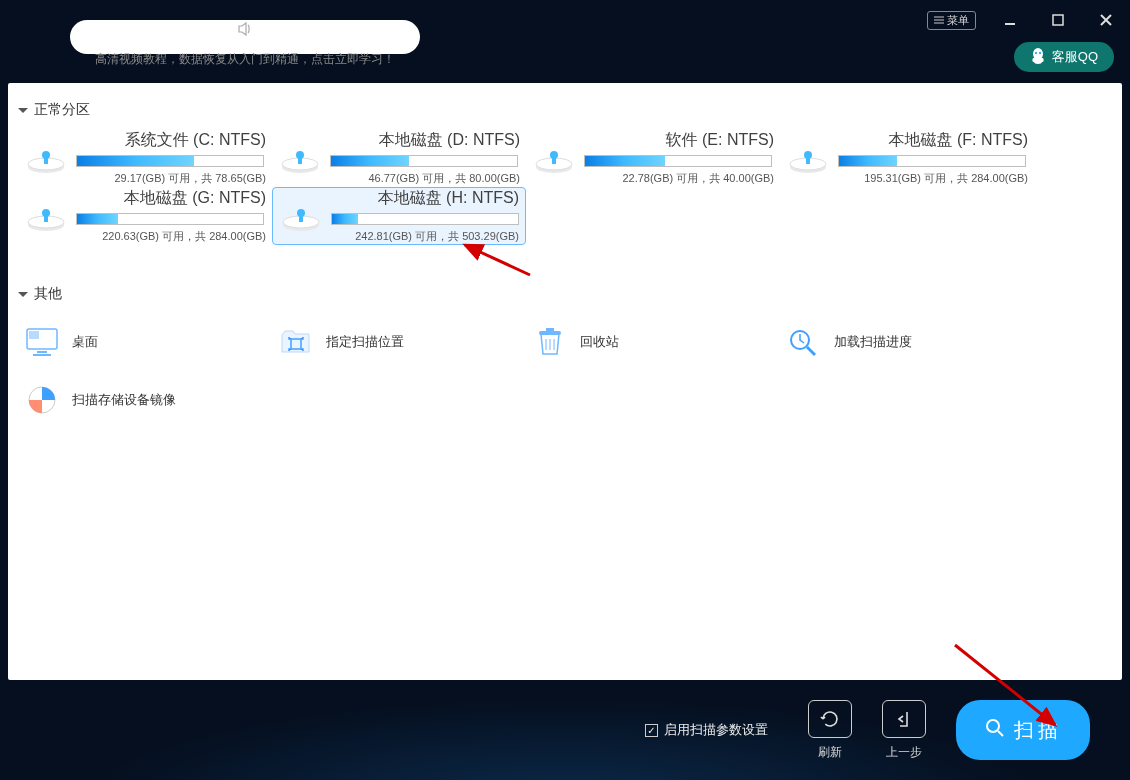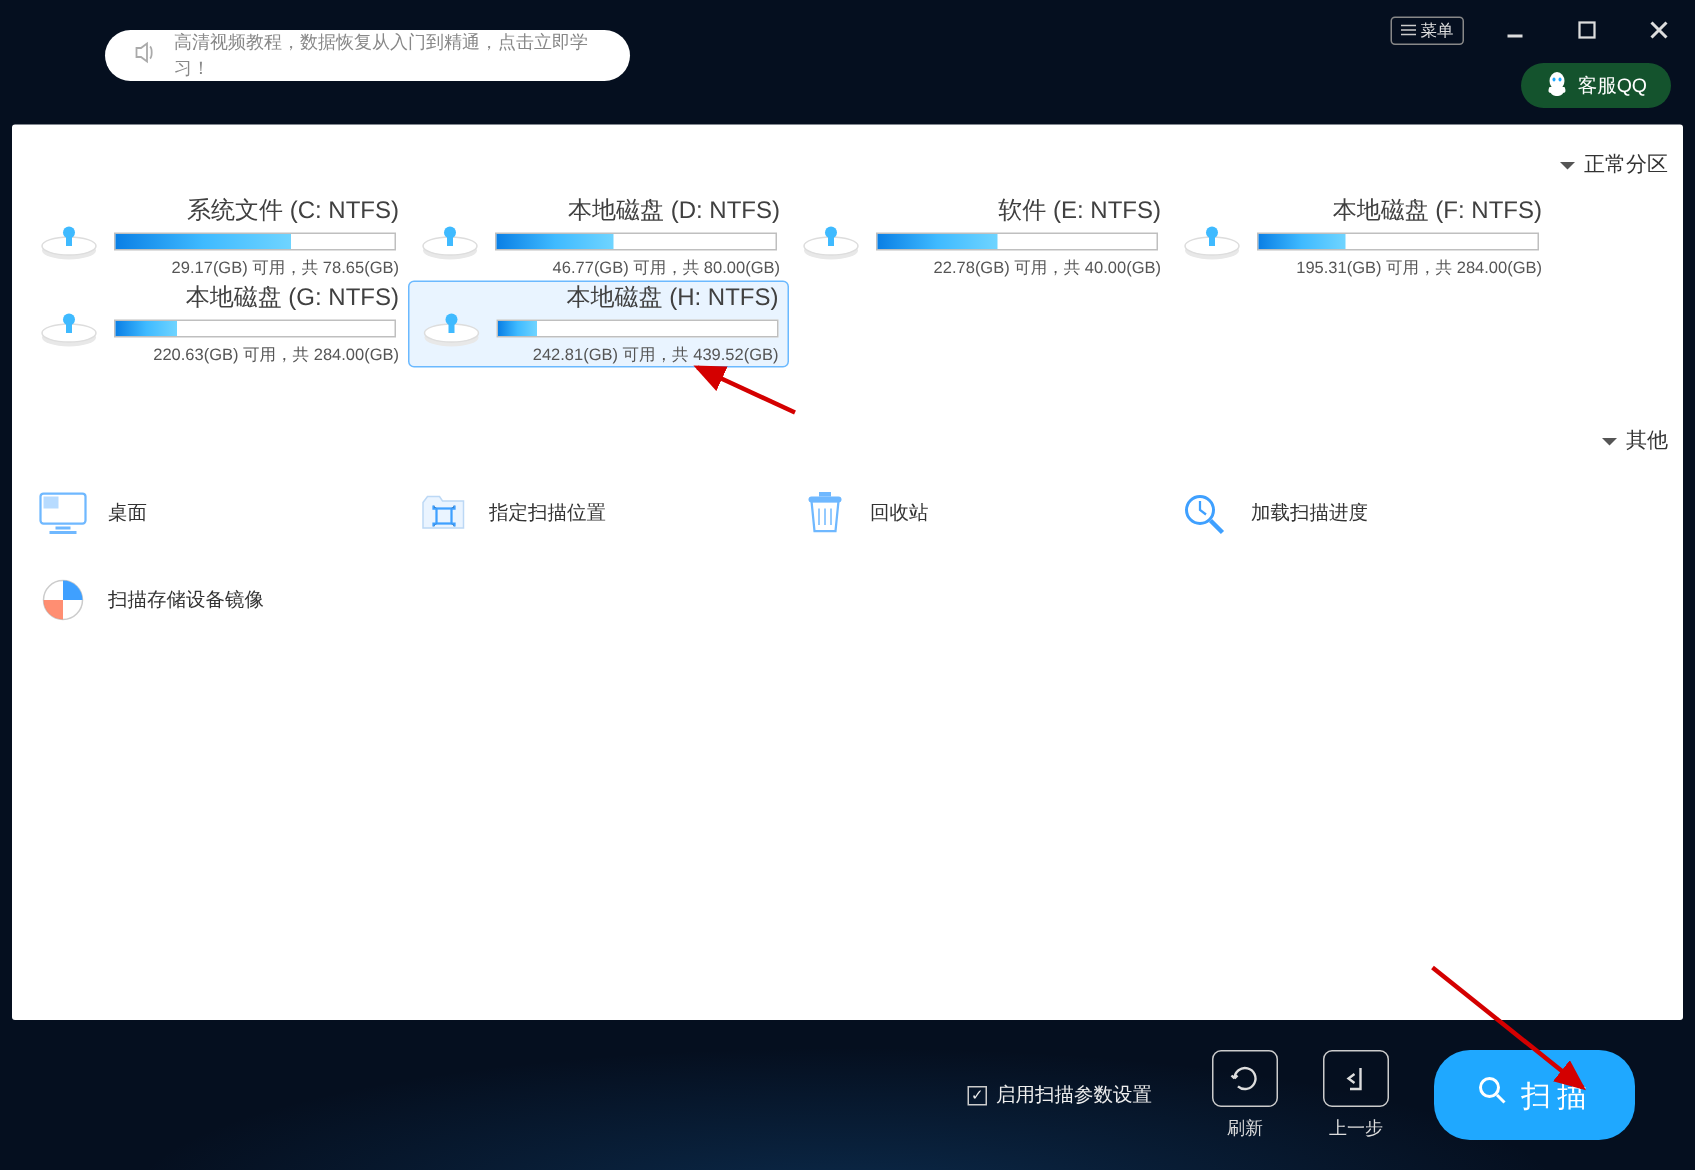--- a/index.html
+++ b/index.html
@@ -54,20 +54,21 @@
   .tip-bar {
     margin-left: 50px;
     background: #fff;
     border-radius: 20px;
     height: 34px;
     display: flex;
     align-items: center;
     padding: 0 18px;
     gap: 10px;
     width: 350px;
+    flex-direction: column;
   }
   .tip-text { color: #888; font-size: 12px; }
   .topbar-right {
     position: absolute;
     top: 8px;
     right: 10px;
     display: flex;
     align-items: center;
     gap: 20px;
   }
@@ -87,21 +88,21 @@
     height: 24px;
     display: flex;
     align-items: center;
     justify-content: center;
     cursor: pointer;
   }
   .qq-btn {
     position: absolute;
     top: 42px;
     right: 16px;
-    background: #14532d;
+    background: #0f766e;
     color: #fff;
     border-radius: 18px;
     height: 30px;
     padding: 0 16px;
     display: flex;
     align-items: center;
     gap: 6px;
     cursor: pointer;
     font-size: 13px;
   }
@@ -116,21 +117,20 @@
     padding: 12px 10px;
     overflow: auto;
   }
   .section-header {
     display: flex;
     align-items: center;
     gap: 6px;
     color: #333;
     font-size: 14px;
     margin: 6px 0 10px 0;
-    justify-content: flex-end;
   }
   .section-header.other { margin-top: 40px; }
   .tri {
     width: 0; height: 0;
     border-top: 5px solid #555;
     border-left: 5px solid transparent;
     border-right: 5px solid transparent;
     transform: rotate(0deg);
   }
   .part-grid {
@@ -413,21 +413,21 @@
             <ellipse cx="21" cy="23" rx="18" ry="6" fill="#fff" stroke="#ddd"></ellipse>
             <circle cx="21" cy="14" r="4" fill="#3fbaff"></circle>
             <rect x="19" y="14" width="4" height="9" fill="#3fbaff"></rect>
           </svg>
         </div>
         <div class="part-info">
           <div class="part-name">本地磁盘 (H: NTFS)</div>
           <div class="bar-outer">
             <div class="bar-inner" style="width:14%"></div>
           </div>
-          <div class="part-usage">242.81(GB) 可用，共 439.52(GB)</div>
+          <div class="part-usage">242.81(GB) 可用，共 503.29(GB)</div>
         </div>
       </div>
     </div>
 
   <div class="section-header other">
     <span class="tri"></span>
     <span>其他</span>
   </div>
 
   <div class="other-grid" id="other-grid">

